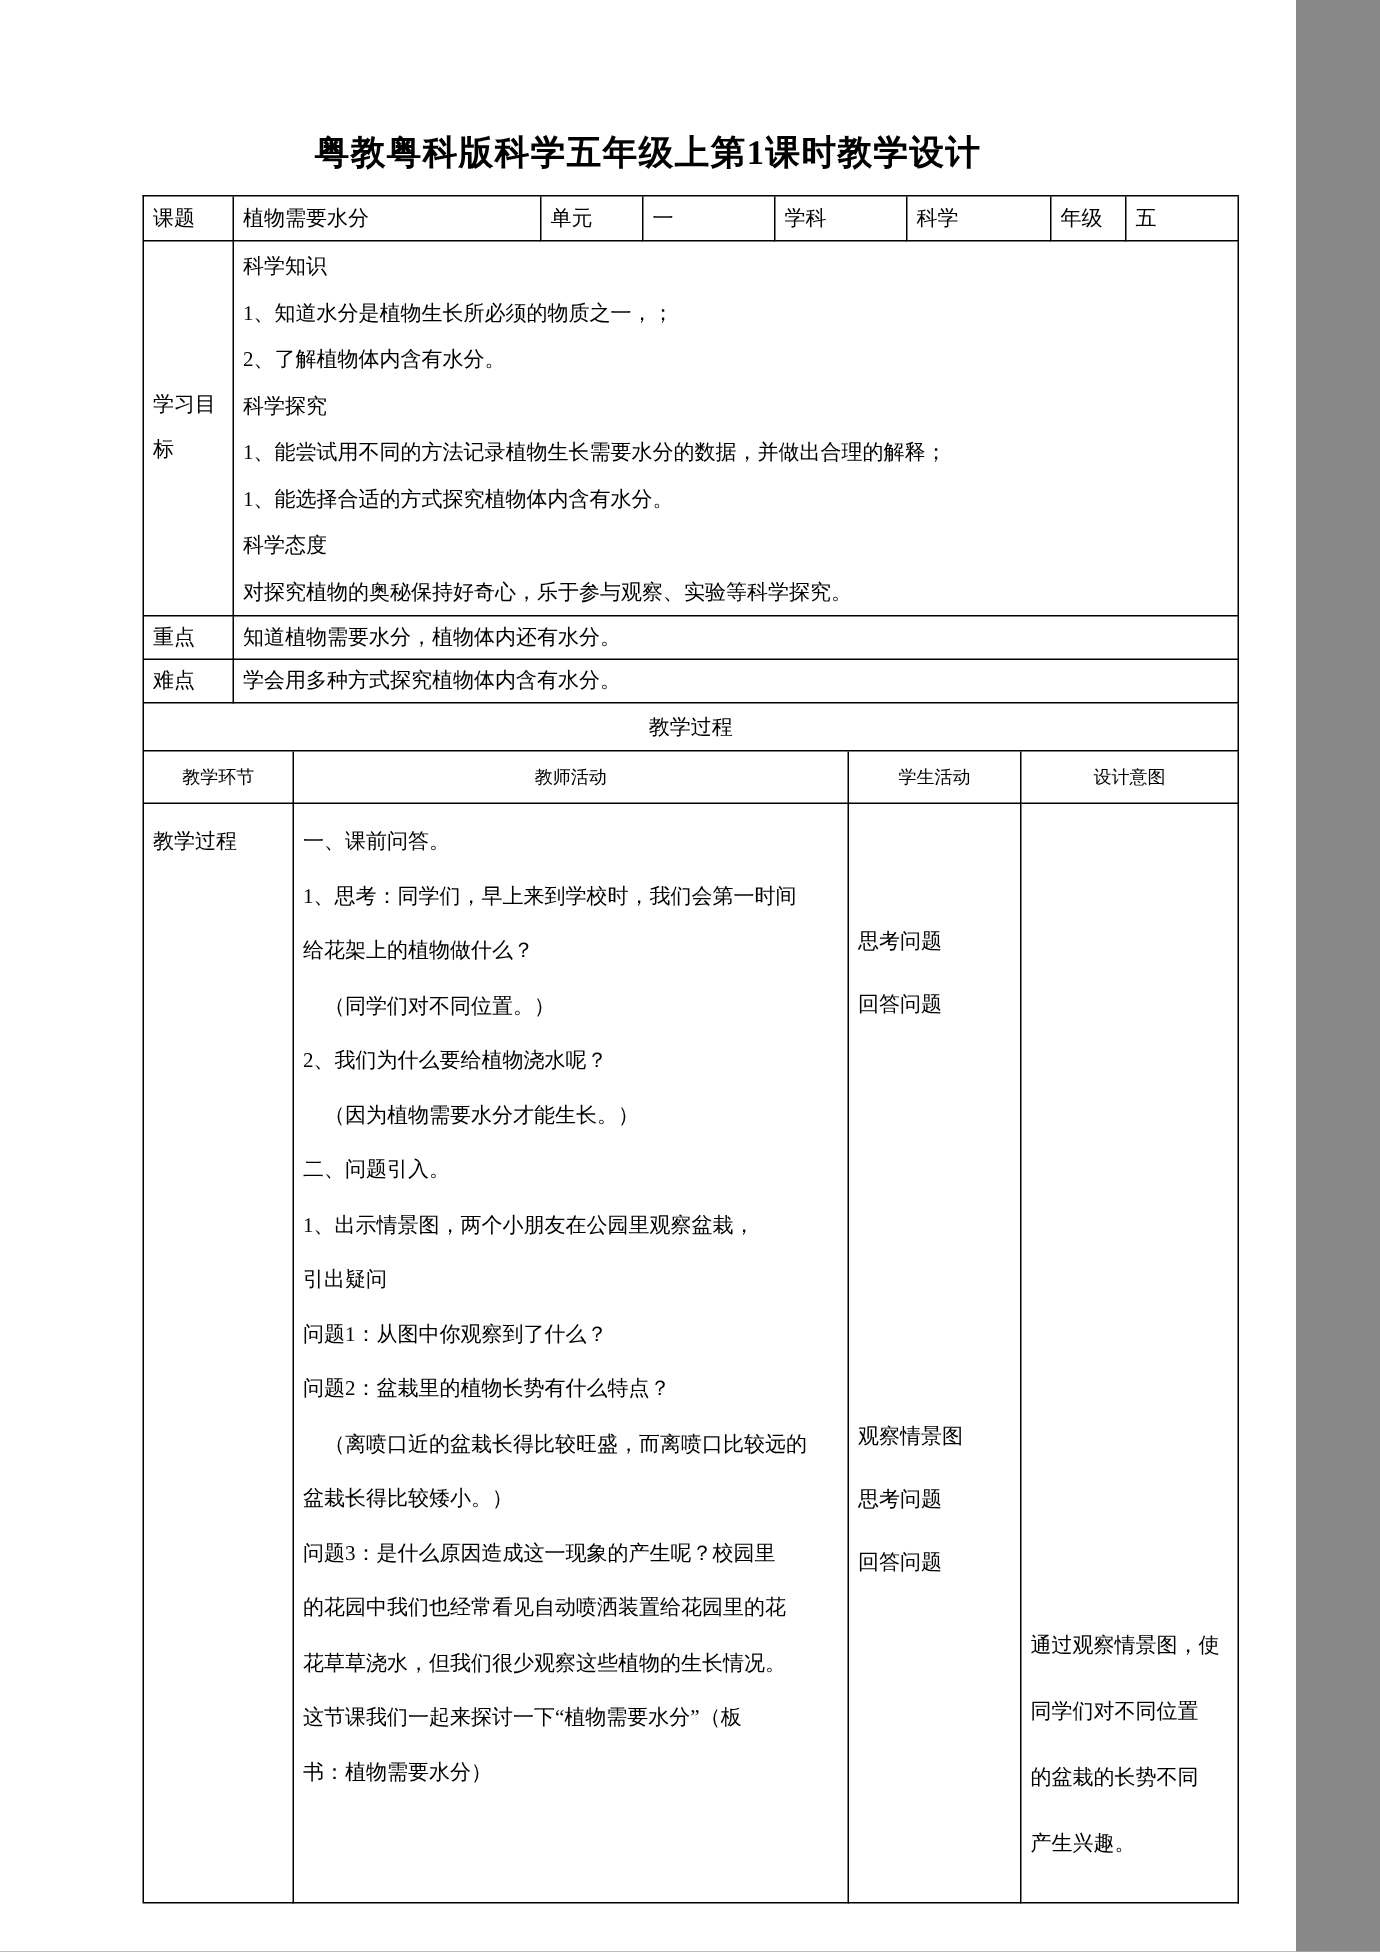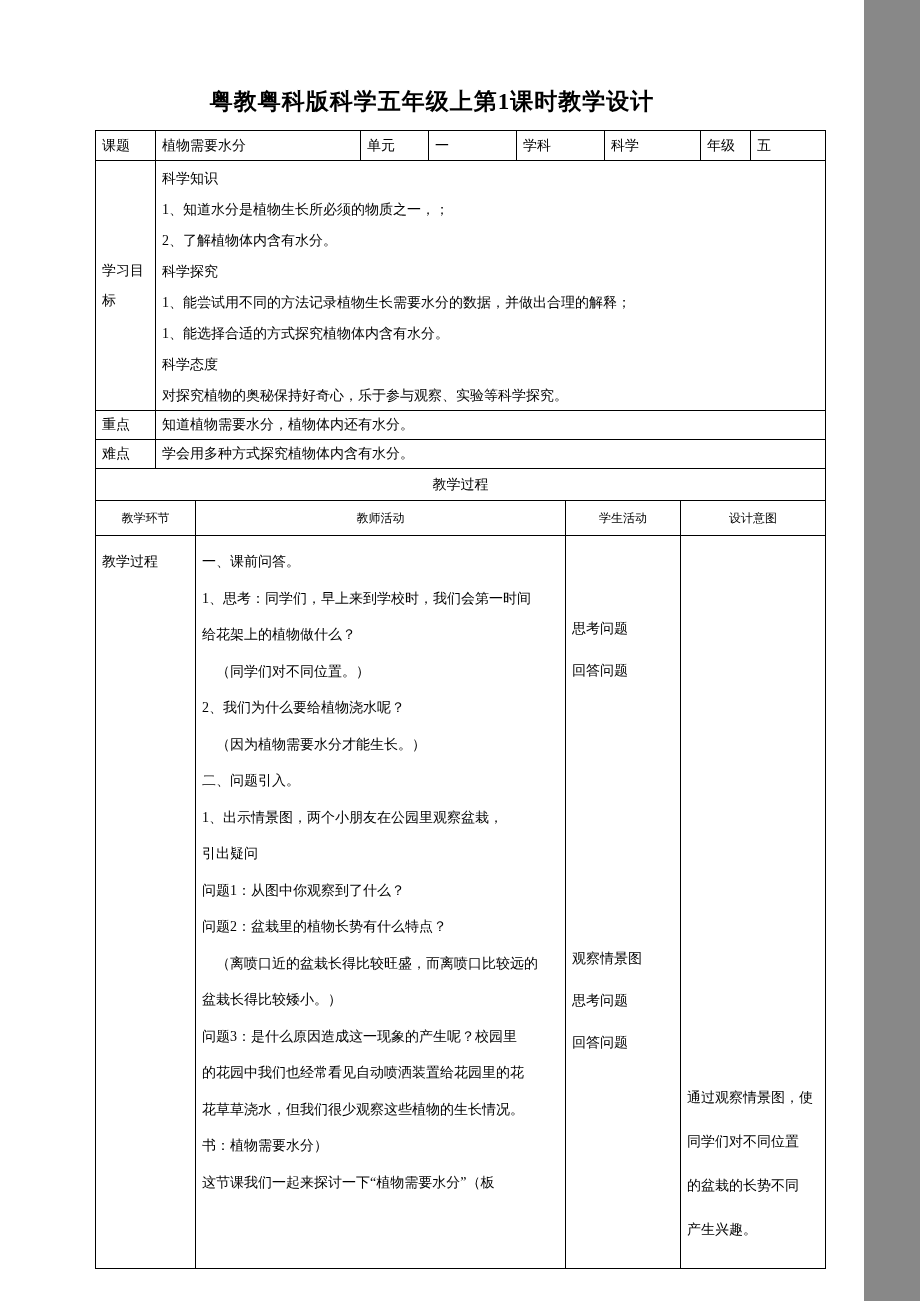--- a/index.html
+++ b/index.html
@@ -110,22 +110,22 @@
           <div class="line">二、问题引入。</div>
           <div class="line">1、出示情景图，两个小朋友在公园里观察盆栽，</div>
           <div class="line">引出疑问</div>
           <div class="line">问题1：从图中你观察到了什么？</div>
           <div class="line">问题2：盆栽里的植物长势有什么特点？</div>
           <div class="line">　（离喷口近的盆栽长得比较旺盛，而离喷口比较远的</div>
           <div class="line">盆栽长得比较矮小。）</div>
           <div class="line">问题3：是什么原因造成这一现象的产生呢？校园里</div>
           <div class="line">的花园中我们也经常看见自动喷洒装置给花园里的花</div>
           <div class="line">花草草浇水，但我们很少观察这些植物的生长情况。</div>
+          <div class="line">这节课我们一起来探讨一下“植物需要水分”（板</div>
           <div class="line">书：植物需要水分）</div>
-          <div class="line">这节课我们一起来探讨一下“植物需要水分”（板</div>
         </div>
       <div class="cell h-stage w-student student-cell">
         <div>
             <div class="line">思考问题</div>
             <div class="line">回答问题</div>
           </div>
         <div class="student-group2">
             <div class="line">观察情景图</div>
             <div class="line">思考问题</div>
             <div class="line">回答问题</div>

